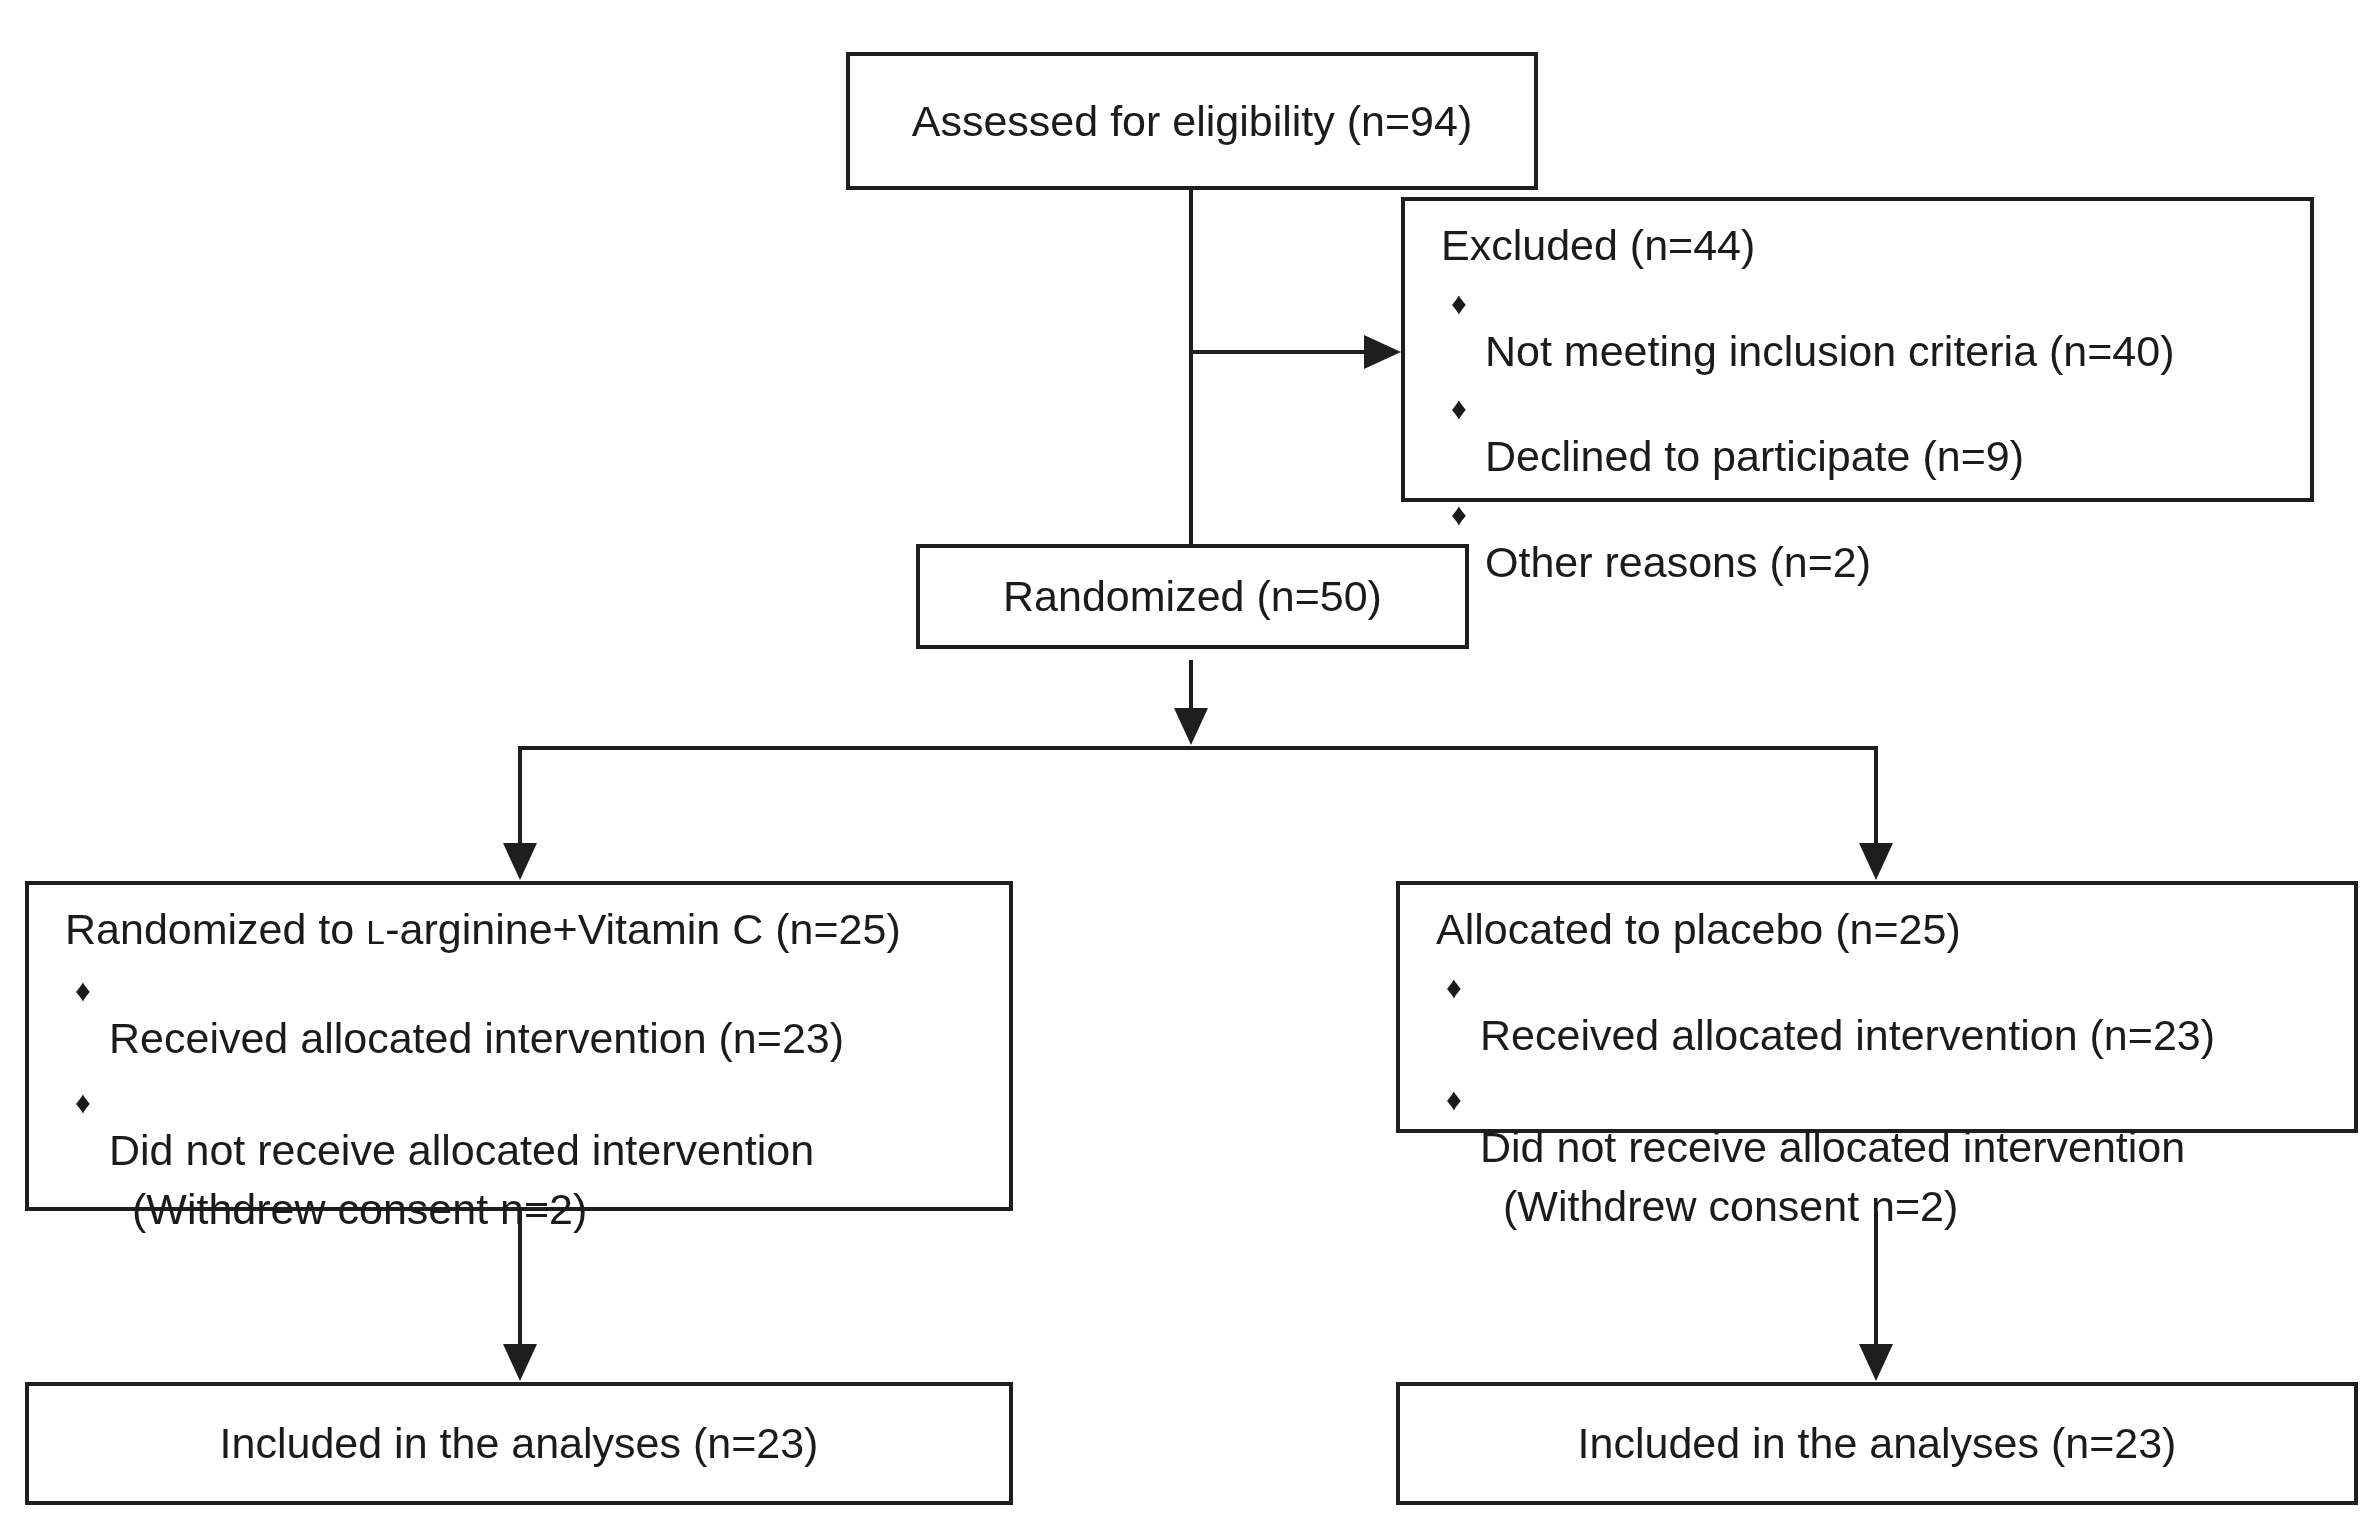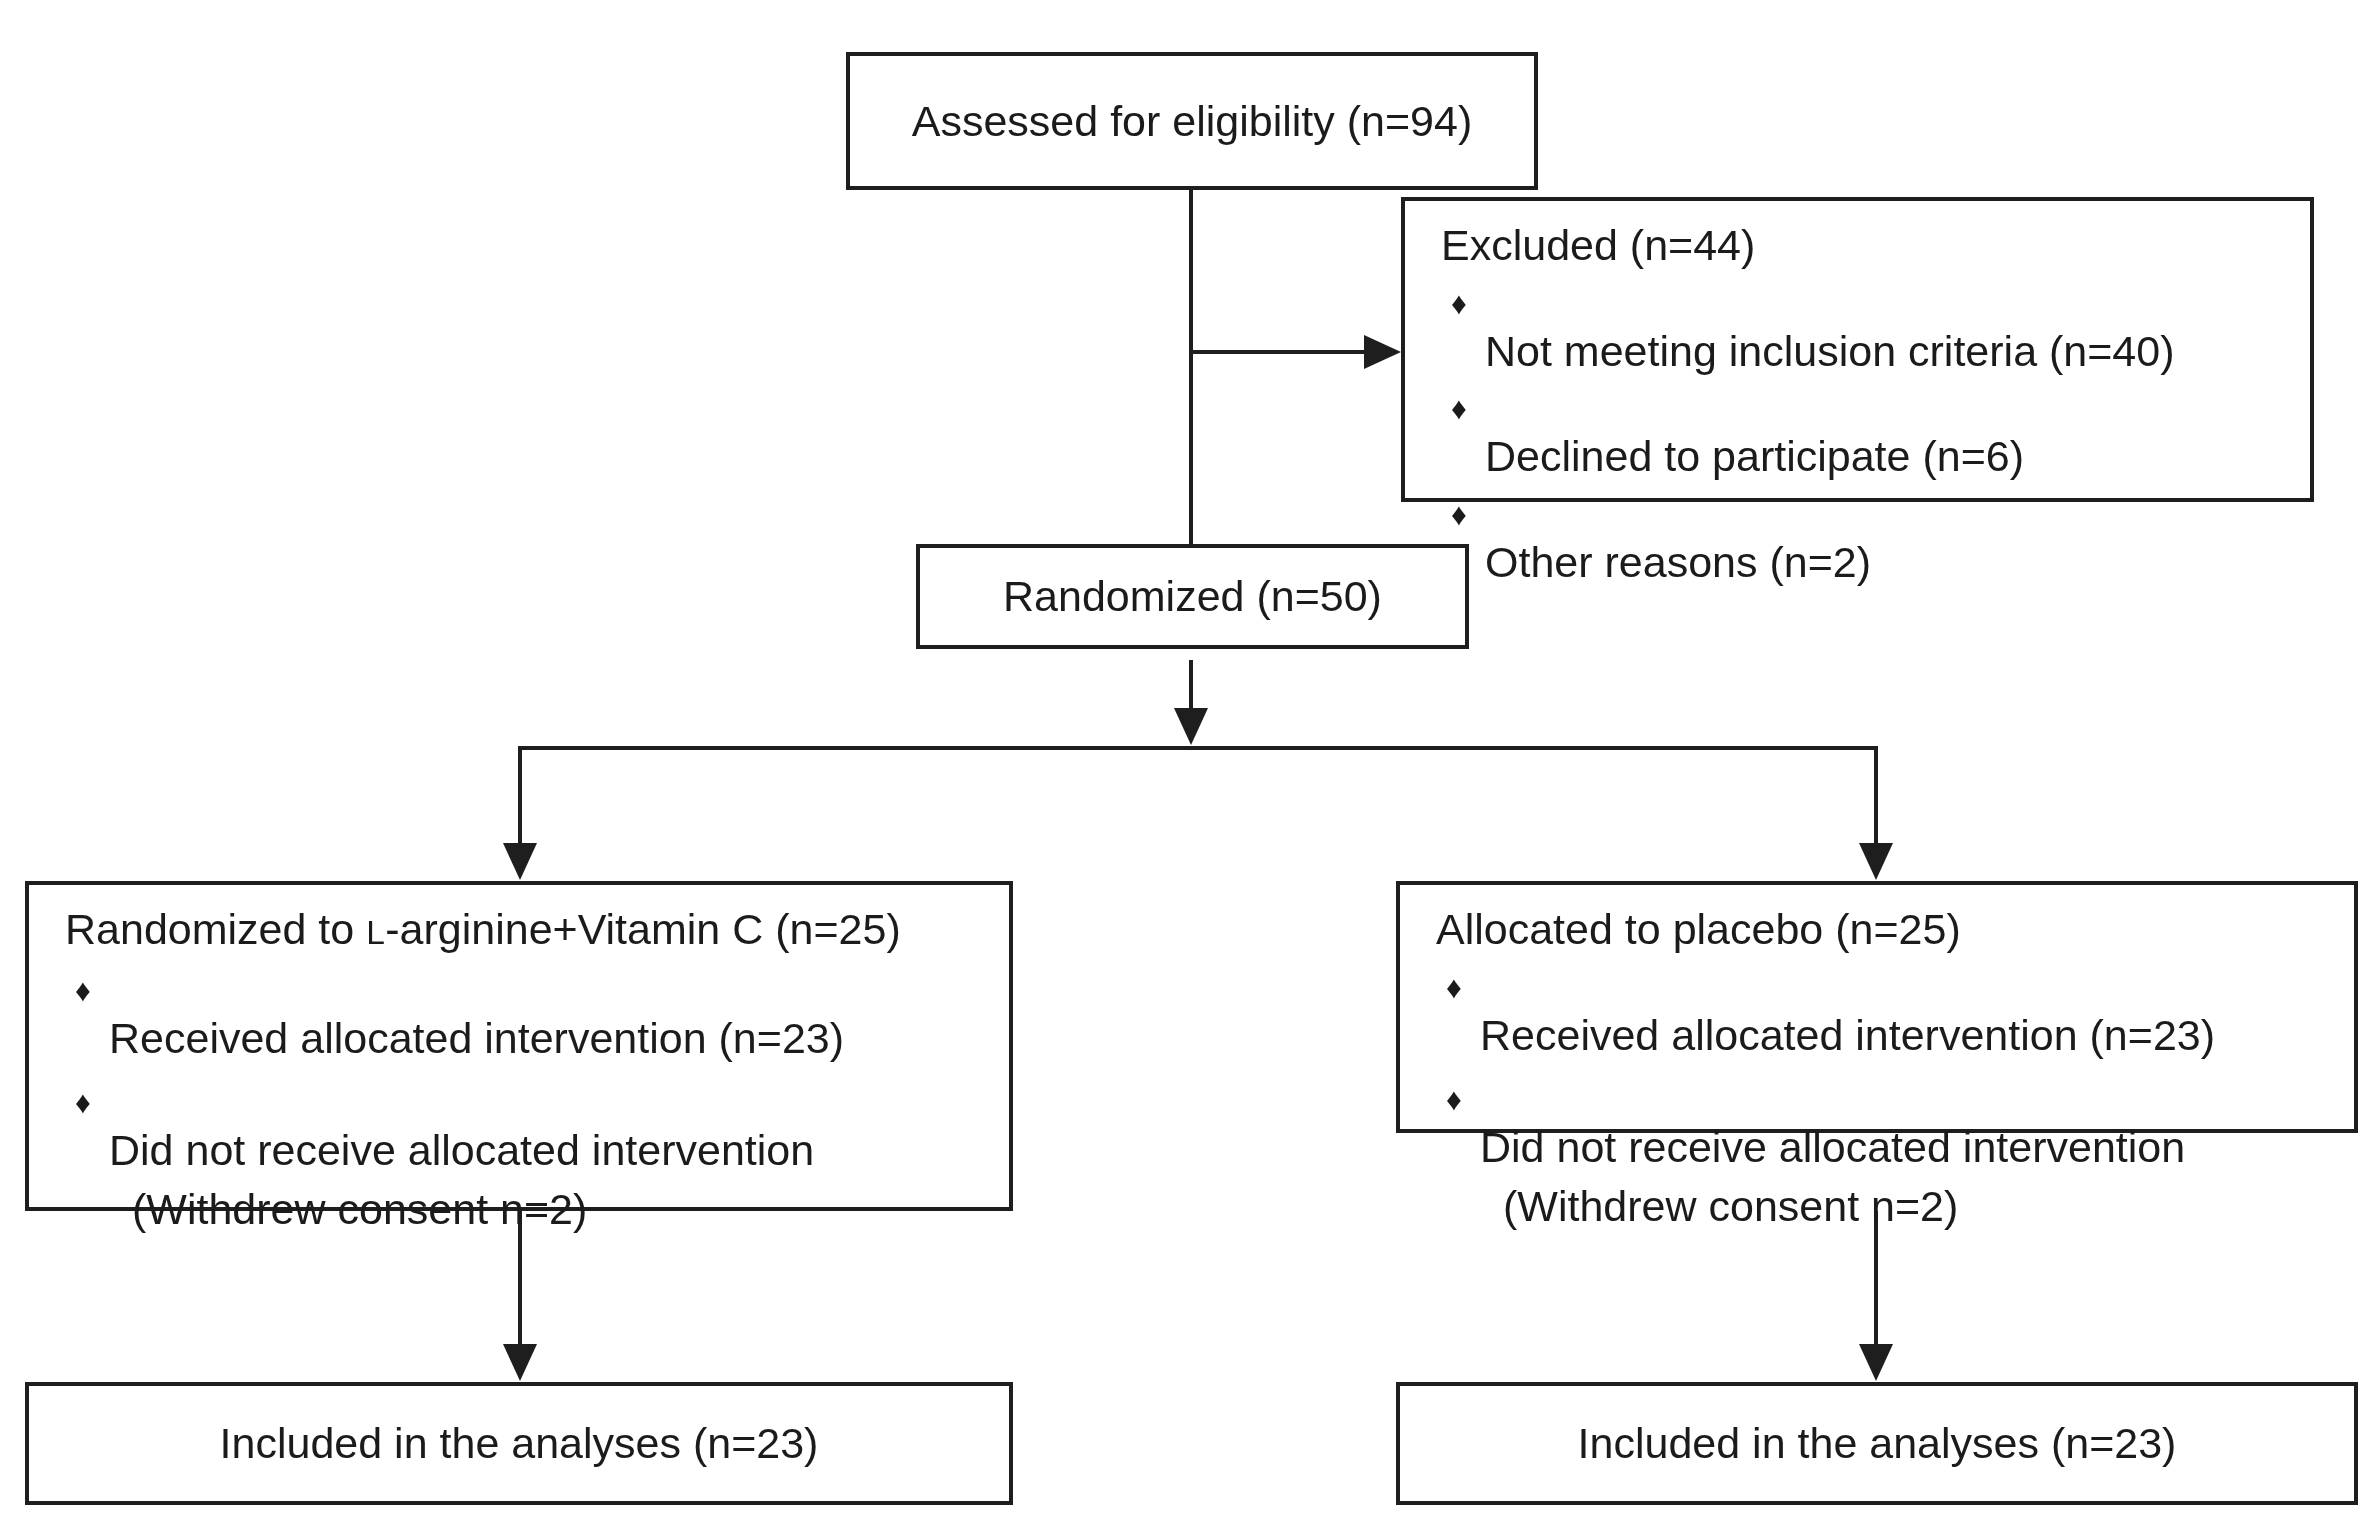--- a/index.html
+++ b/index.html
@@ -93,21 +93,21 @@
   </div>
 
   <div class="box list" style="left:1401px; top:197px; width:913px; height:305px;">
     <div class="box-title">Excluded (n=44)</div>
     <div class="bullet-row">
       <span class="diamond">♦</span>
       <span class="bullet-text">Not meeting inclusion criteria (n=40)</span>
     </div>
     <div class="bullet-row">
       <span class="diamond">♦</span>
-      <span class="bullet-text">Declined to participate (n=6)</span>
+      <span class="bullet-text">Declined to participate (n=9)</span>
     </div>
     <div class="bullet-row">
       <span class="diamond">♦</span>
       <span class="bullet-text">Other reasons (n=2)</span>
     </div>
   </div>
 
   <div class="box center" style="left:916px; top:544px; width:553px; height:105px;">
     <span>Randomized (n=50)</span>
   </div>

